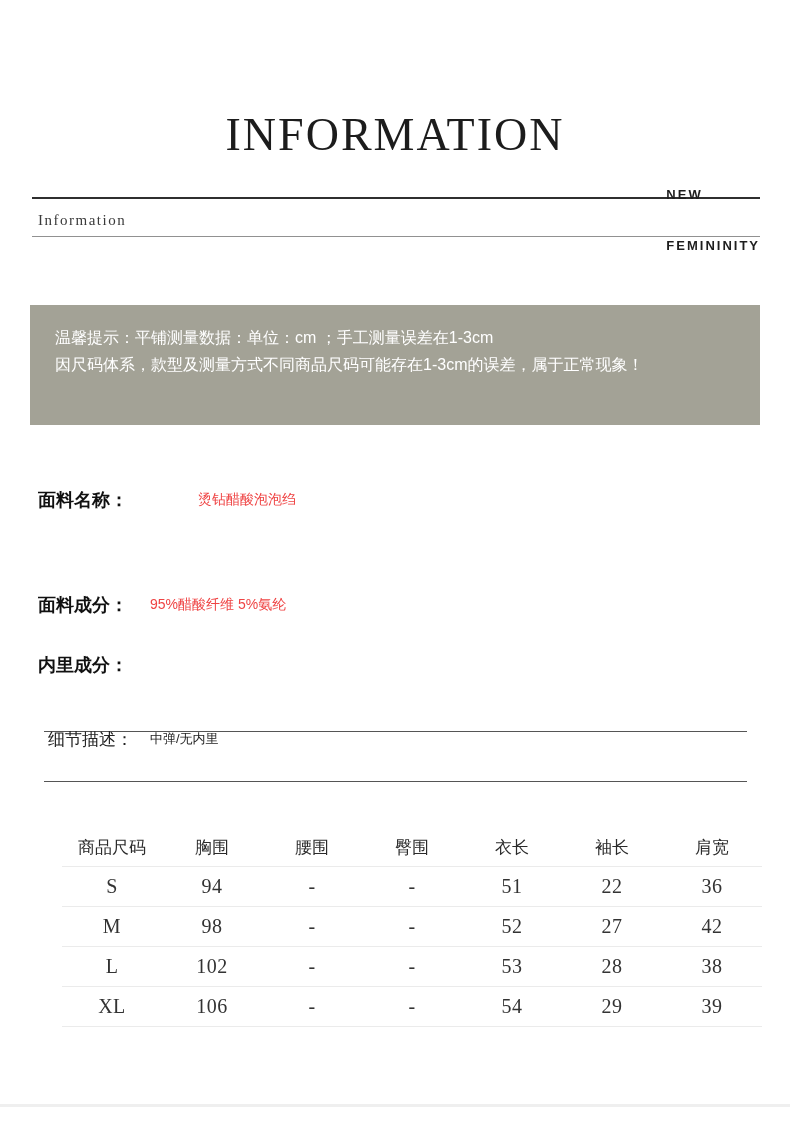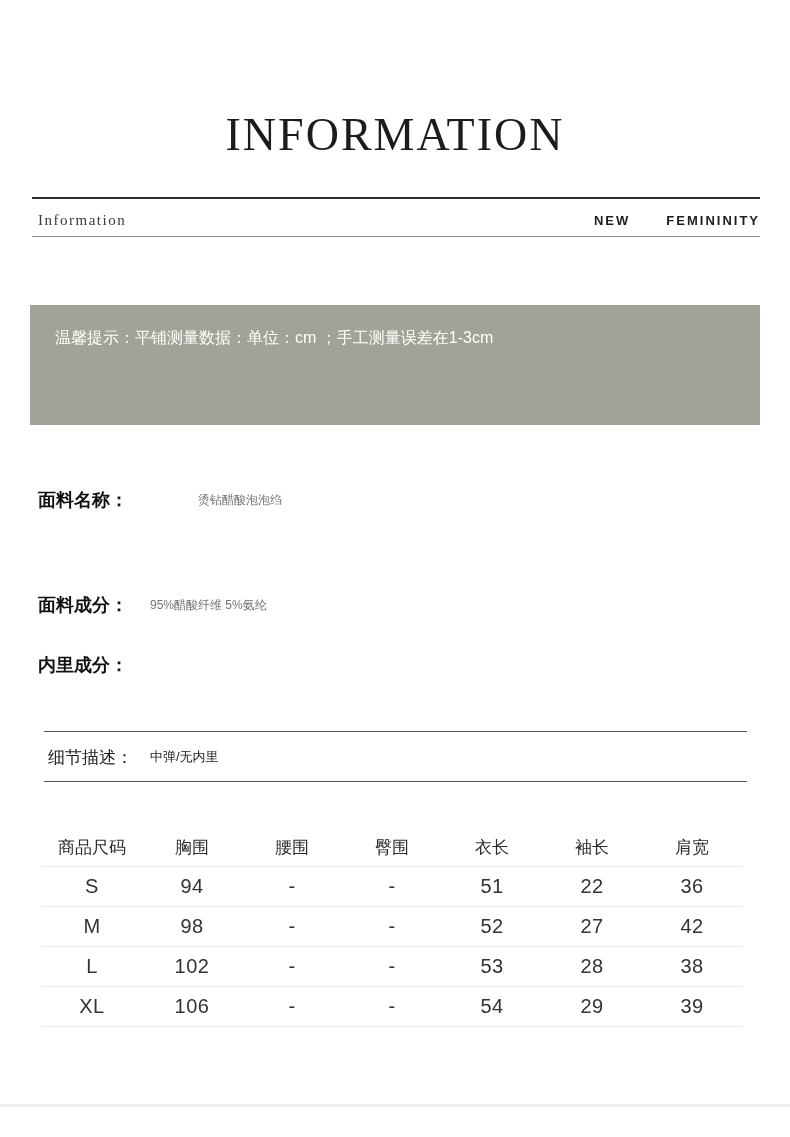--- a/index.html
+++ b/index.html
@@ -34,21 +34,21 @@
     height: 1px; background: #919191;
   }
   .header-row {
     position: absolute; top: 205px; left: 38px; width: 722px; height: 30px;
     display: flex; align-items: center; justify-content: space-between;
   }
   .header-left {
     font-family: "Liberation Serif", serif;
     font-size: 15px; letter-spacing: 1.5px; color: #3a3a3a;
   }
-  .header-right { display: flex; gap: 36px; }
+  .header-right { display: flex; gap: 36px; flex-direction: column; }
   .header-badge {
     font-size: 13px; letter-spacing: 2px; font-weight: 600; color: #1e1e1e;
   }
 
   
   .notice-box {
     position: absolute; top: 305px; left: 30px; width: 730px; height: 120px;
     box-sizing: border-box;
     border-radius: 0;
     padding: 19px 25px;
@@ -60,38 +60,38 @@
 
   
   .field-row {
     position: absolute; left: 38px; height: 24px;
     display: flex; align-items: center;
   }
   .field-label {
     font-size: 18px; font-weight: 700; color: #111111;
     width: 112px; flex: 0 0 112px;
   }
-  .field-value { font-size: 12px; color: #737373; }
+  .field-value { font-size: 14px; color: #ef4444; }
   .field-row-1 { top: 488px; gap: 48px; }
   .field-row-2 { top: 593px; }
   .field-row-3 { top: 653px; }
 
   
   .detail-rule { position: absolute; left: 44px; width: 703px; height: 1px; background: #555555; }
   .detail-rule-top { top: 731px; }
   .detail-rule-bottom { top: 781px; }
   .detail-row {
-    position: absolute; top: 746px; left: 48px; height: 22px;
+    position: absolute; top: 728px; left: 48px; height: 22px;
     display: flex; align-items: center;
   }
   .detail-label { font-size: 17px; color: #222222; width: 102px; flex: 0 0 102px; }
   .detail-value { font-size: 13px; color: #222222; }
 
   
-  .size-table { position: absolute; top: 828px; left: 42px; width: 700px; }
+  .size-table { position: absolute; top: 828px; left: 62px; width: 700px; font-family: Liberation Serif, serif; }
   .t-row { display: flex; align-items: center; }
   .t-head { height: 38px; }
   .t-data { height: 39px; }
   .t-cell { flex: 0 0 100px; width: 100px; text-align: center; }
   .th { font-size: 17px; color: #2b2b2b; }
   .td { font-size: 20px; font-weight: 300; color: #333333; letter-spacing: 0.5px; }
   .t-sep { height: 1px; background: #ebebeb; width: 100%; }
 
   
   .bottom-divider {
@@ -111,20 +111,21 @@
     <span class="header-left">Information</span>
     <span class="header-right">
       <span class="header-badge">NEW</span>
       <span class="header-badge">FEMININITY</span>
     </span>
   </div>
   <div class="rule-mid"></div>
 
   <div class="notice-box" style="background: rgb(163, 162, 150); color: rgb(255, 255, 255);">
     <div class="notice-line">温馨提示：平铺测量数据：单位：cm ；手工测量误差在1-3cm</div>
+    <div class="notice-line">因尺码体系，款型及测量方式不同商品尺码可能存在1-3cm的误差，属于正常现象！</div>
   </div>
 
   <div class="field-row field-row-1">
     <span class="field-label">面料名称：</span>
     <span class="field-value">烫钻醋酸泡泡绉</span>
   </div>
   <div class="field-row field-row-2">
     <span class="field-label">面料成分：</span>
     <span class="field-value">95%醋酸纤维 5%氨纶</span>
   </div>

